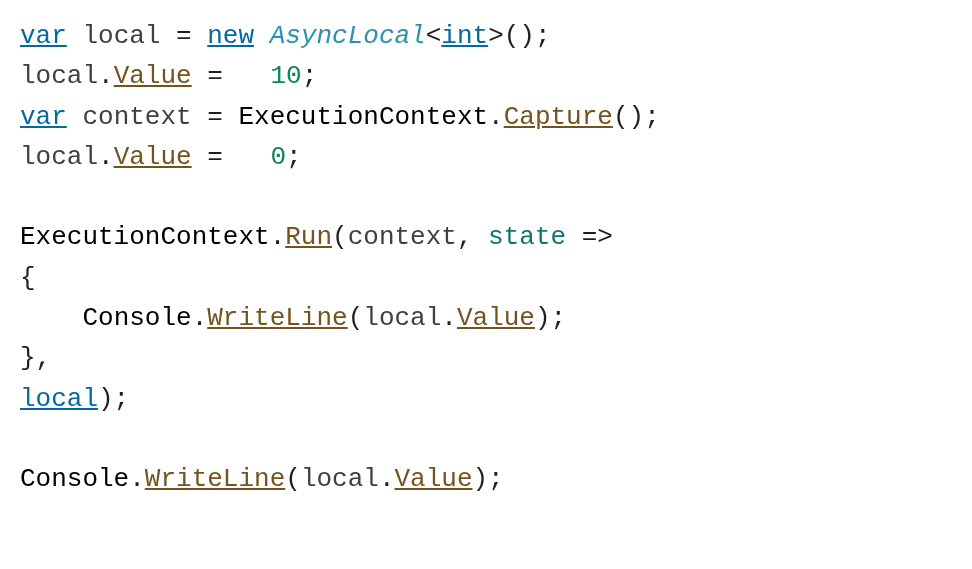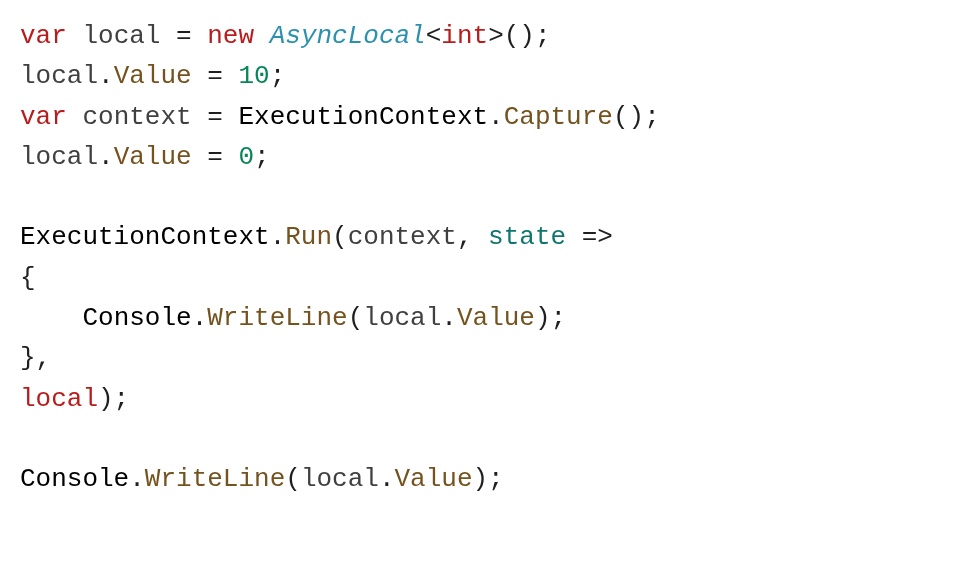--- a/index.html
+++ b/index.html
@@ -10,24 +10,24 @@
     background: #ffffff;
     font-family: Consolas, "Courier New", monospace;
     font-size: 26px;
     line-height: 1.55;
     color: #1f1f1f;
   }
   .code-block {
     padding: 16px 20px;
     white-space: pre;
   }
-  .kw    { color: #b91c1c; }   
+  .kw    { color: #0369a1; text-decoration: underline; }   
   .type  { color: #2b91af; font-style: italic; }   
-  .member{ color: #74531f; }   
-  .num   { color: #098658; }   
+  .member{ color: #74531f; text-decoration: underline; }   
+  .num   { color: #098658; margin-left: 32px; }   
   .punct { color: #1f1f1f; }
   .ident { color: #404040; }   
   .prm   { color: #0f766e; }   
   .cls   { color: #000000; }   
 </style>
 </head>
 <body>
 
 <div class="code-block"><span><span class="kw">var</span><span> </span><span class="ident">local</span><span> = </span><span class="kw">new</span><span> </span><span class="type">AsyncLocal</span><span class="punct">&lt;</span><span class="kw">int</span><span class="punct">&gt;</span><span class="punct">();</span></span>
 <span><span class="ident">local</span><span class="punct">.</span><span class="member">Value</span><span> = </span><span class="num">10</span><span class="punct">;</span></span>

